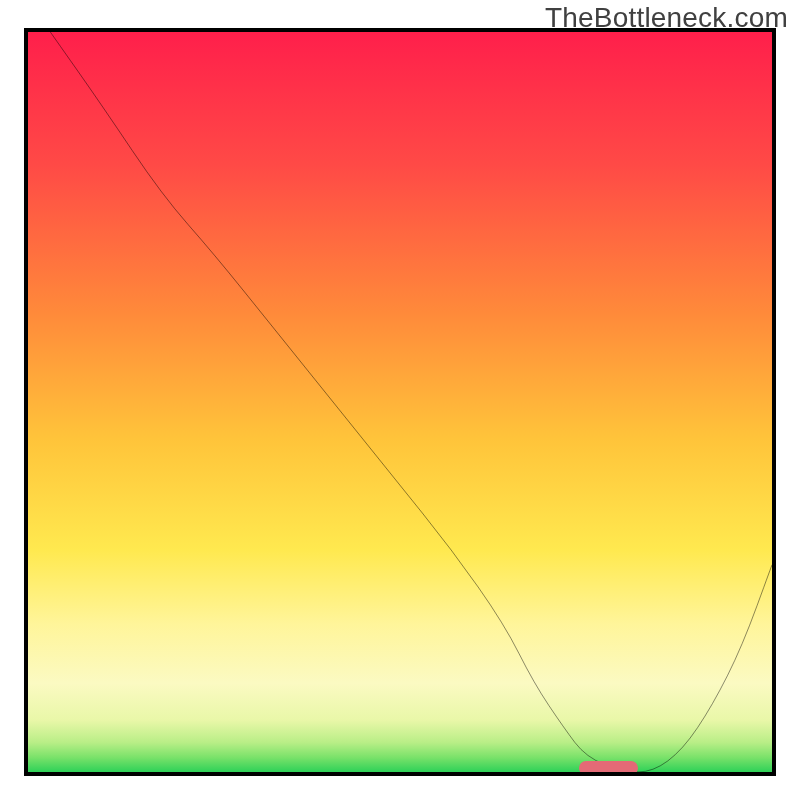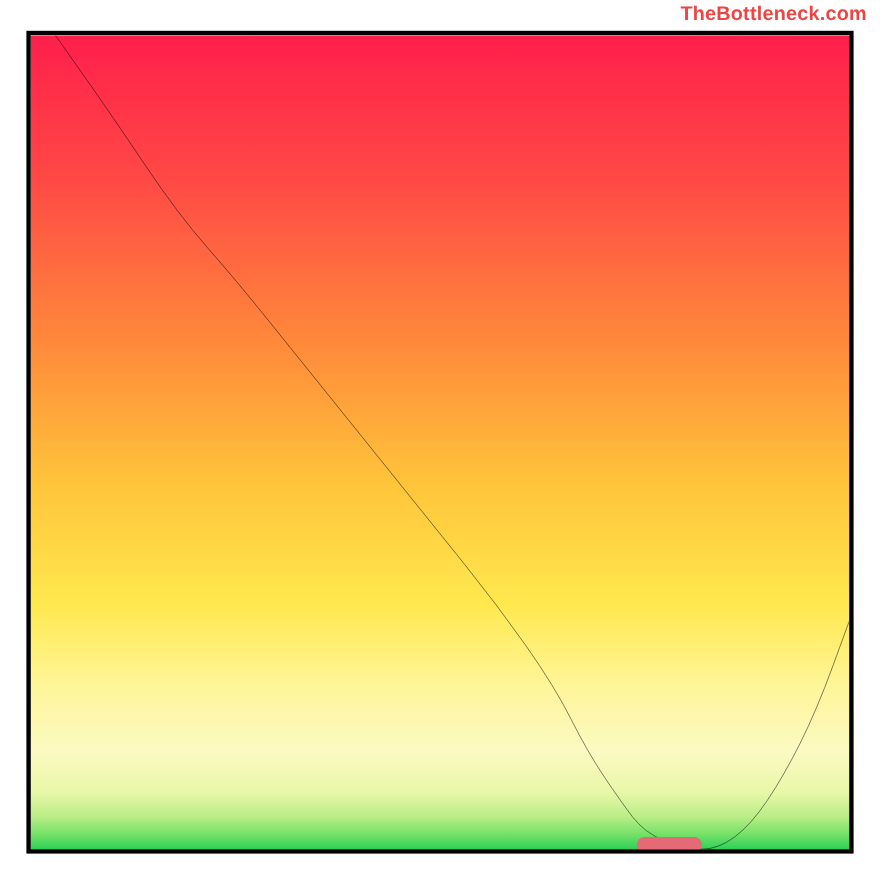--- a/index.html
+++ b/index.html
@@ -12,23 +12,23 @@
   .chart-container {
     position: relative;
     width: 800px;
     height: 800px;
   }
   .watermark {
     position: absolute;
     top: 2px;
     right: 12px;
     font-family: Arial, Helvetica, sans-serif;
-    font-size: 18px;
-    font-weight: 700;
-    color: #ef4444;
+    font-size: 28px;
+    font-weight: 400;
+    color: #404040;
     letter-spacing: 0.2px;
   }
   
   .plot {
     position: absolute;
     left: 24px;
     top: 28px;
     width: 752px;   
     height: 748px;  
     border: 4px solid #000;

